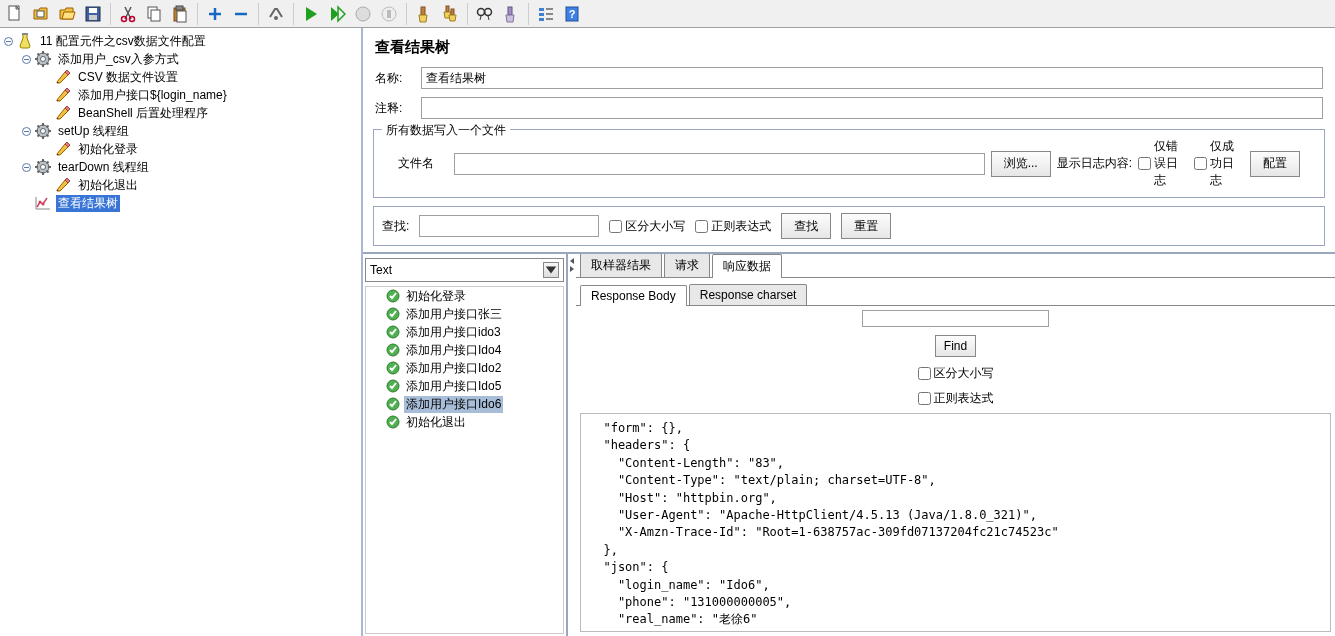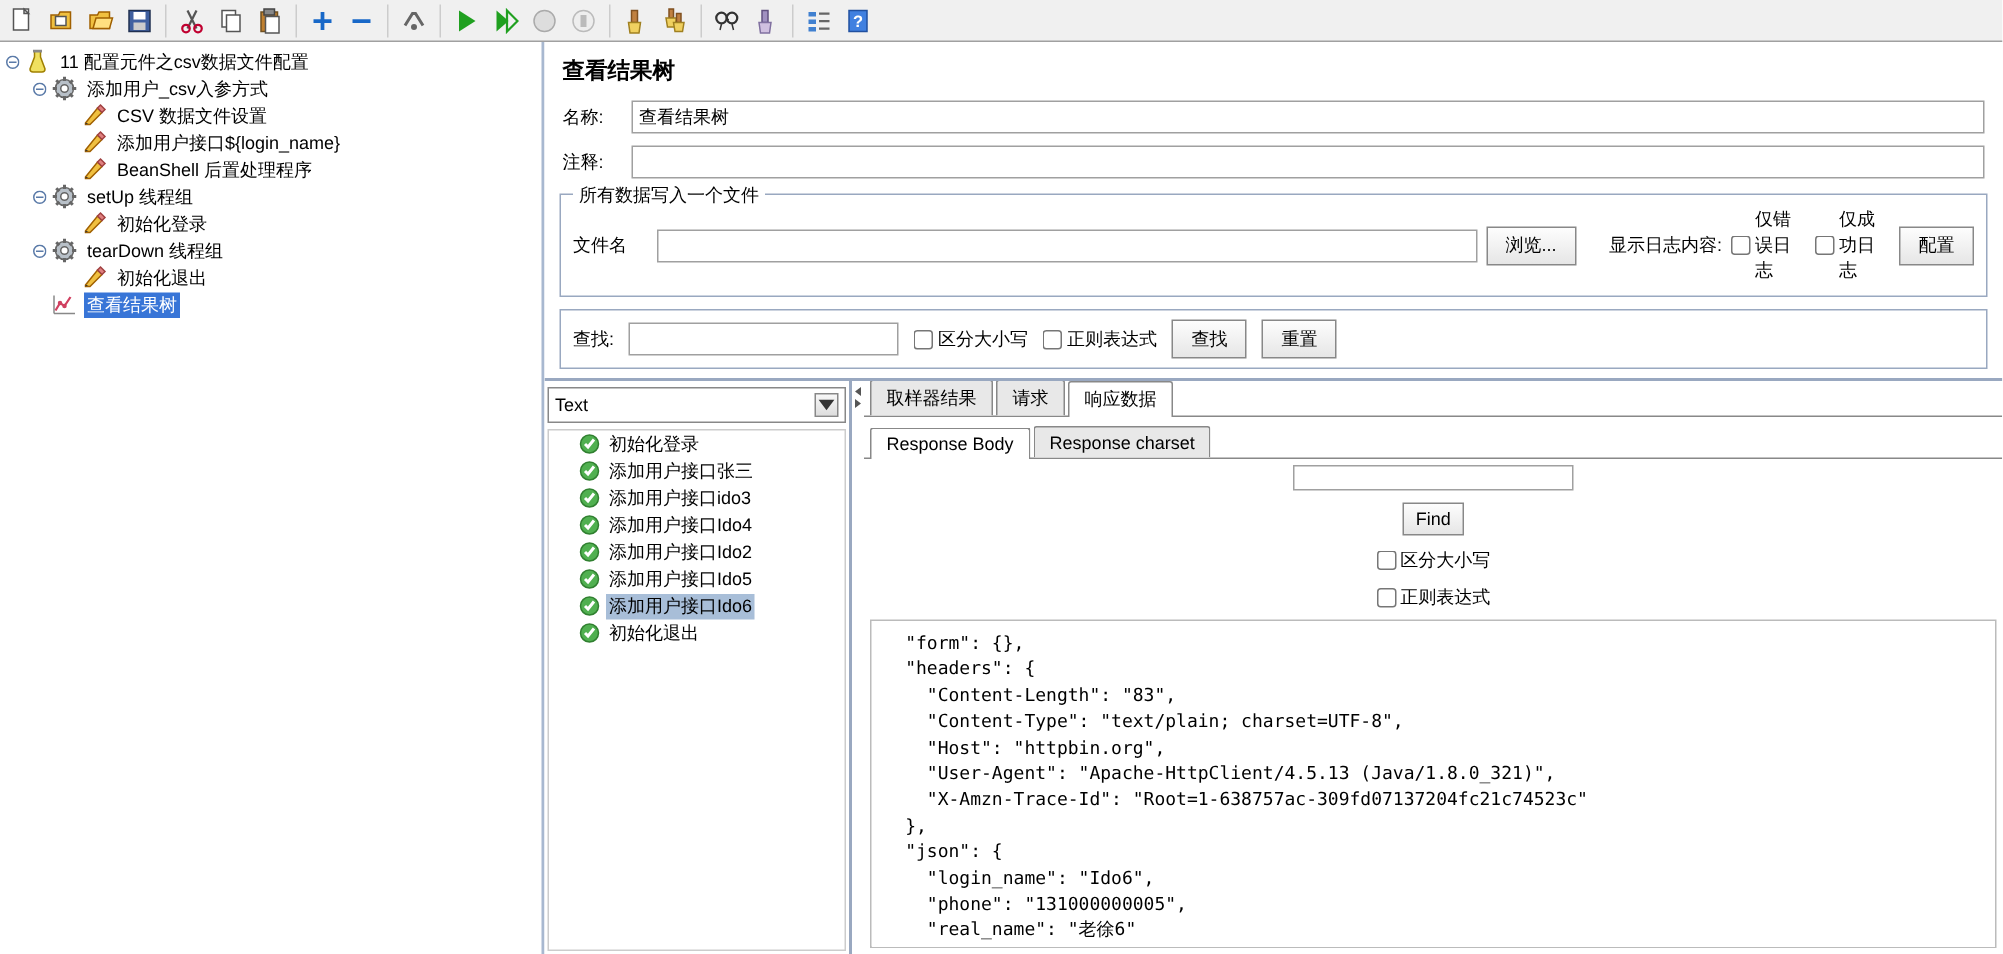--- a/index.html
+++ b/index.html
@@ -21,21 +21,21 @@
 .tree-blank { width: 14px; display: inline-block; flex-shrink: 0; }
 .node-icon { width: 18px; height: 16px; display: inline-flex; align-items: center; justify-content: center; margin-right: 4px; flex-shrink: 0; }
 .node-icon svg { width: 16px; height: 16px; }
 .node-label { padding: 0 2px; }
 
 .panel-title { font-size: 15px; font-weight: bold; padding: 10px 12px 6px; }
 .form-row { display: flex; align-items: center; padding: 4px 12px; gap: 4px; }
 .form-row label { width: 42px; text-align: left; }
 .form-row input[type=text] { flex: 1; height: 22px; border: 1px solid #a0a0a0; padding: 0 4px; font-size: 12px; background:#fff; }
 
-.fieldset { border: 1px solid #99a8c0; margin: 6px 10px 0; padding: 8px 8px; position: relative; }
+.fieldset { border: 1px solid #99a8c0; margin: 6px 10px 0; padding: 8px 24px; position: relative; }
 .fieldset legend { position: absolute; top: -8px; left: 8px; background: #fff; padding: 0 4px; font-size: 12px; }
 .file-row { display: flex; align-items: center; gap: 6px; }
 .file-row input[type=text] { flex: 1; height: 22px; border: 1px solid #a0a0a0; padding: 0 4px; }
 .btn { height: 26px; padding: 0 12px; border: 1px solid #888; background: linear-gradient(#fdfdfd,#e6e6e6); cursor: pointer; font-size: 12px; font-family: inherit; }
 
 .check { display: inline-flex; align-items: center; gap: 3px; }
 .check input { width: 13px; height: 13px; }
 
 .search-row { display: flex; align-items: center; margin: 8px 10px 0; border: 1px solid #99a8c0; padding: 6px 8px; gap: 10px; }
 
@@ -345,21 +345,21 @@
       <label>注释:</label>
       <input type="text" value="" style="">
     </div>
 
     <div class="fieldset">
       <legend>所有数据写入一个文件</legend>
       <div class="file-row">
         <label>文件名</label>
         <input type="text" style="">
         <button class="btn">浏览...</button>
-        <span style="margin-left:16px">显示日志内容:</span>
+        <span style="margin-left:0">显示日志内容:</span>
         <label class="check">
             <input type="checkbox" style="">
             <span>仅错误日志</span>
           </label>
         <label class="check">
             <input type="checkbox" style="">
             <span>仅成功日志</span>
           </label>
         <button class="btn">配置</button>
       </div>

